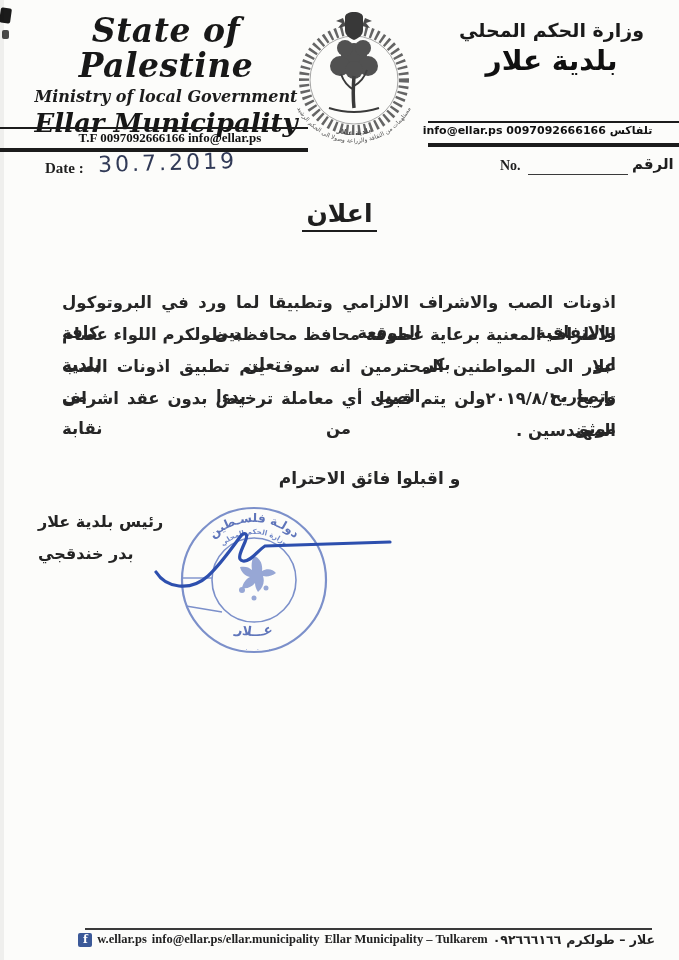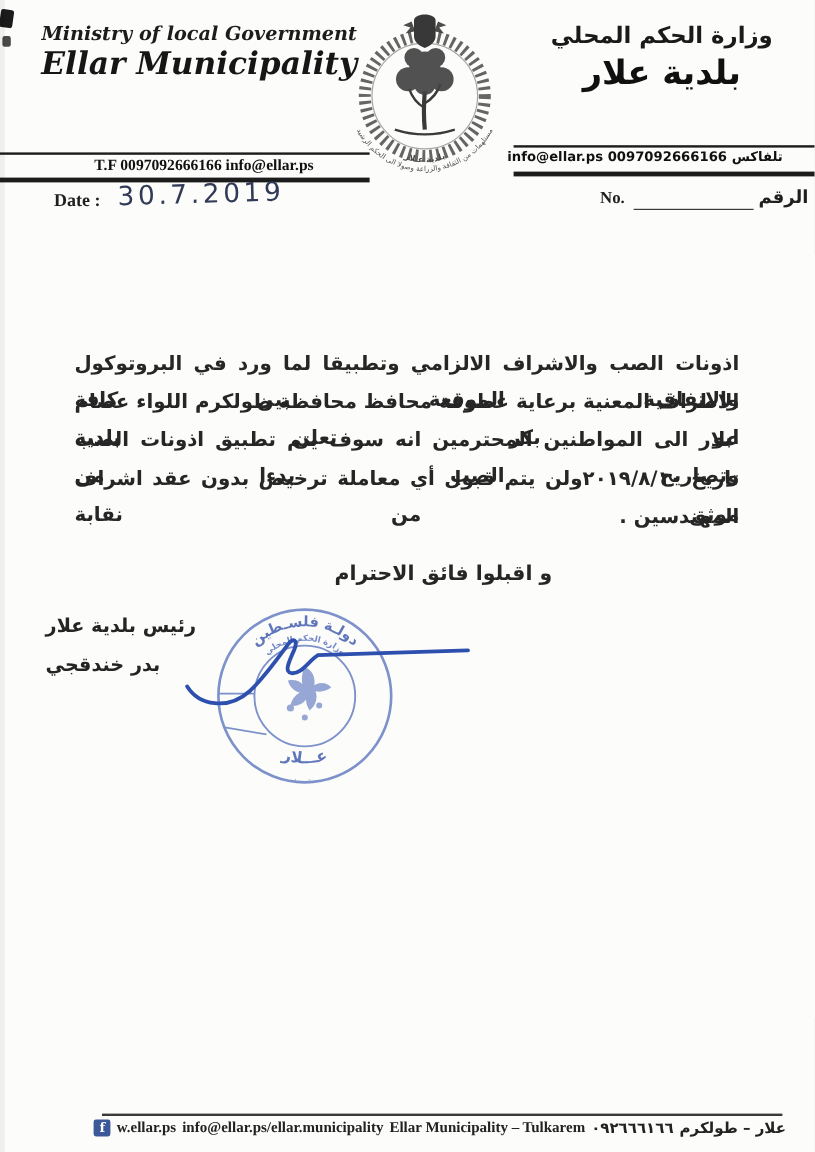--- a/index.html
+++ b/index.html
@@ -47,20 +47,21 @@
 </head>
 <body>
 
 <div class="page">
 
   <div class="abs artifact" style="left:0;top:8px;width:11px;height:15px;transform:rotate(8deg);"></div>
   <div class="abs artifact" style="left:2px;top:30px;width:7px;height:9px;opacity:.8;"></div>
   <div class="abs" style="left:0;top:0;width:4px;height:960px;background:rgba(0,0,0,.05);"></div>
 
   <div class="abs hl">
+    <div class="hl-title en-serif">State of Palestine</div>
     <div class="hl-sub en-serif">Ministry of local Government</div>
     <div class="hl-muni en-serif">Ellar Municipality</div>
   </div>
   <div class="abs rule" style="left:0;top:127px;width:308px;height:2px;"></div>
   <div class="abs contact" style="left:0;top:130px;width:308px;text-align:center;padding-left:16px;">T.F  0097092666166    info@ellar.ps</div>
   <div class="abs rule" style="left:0;top:148px;width:308px;height:3.5px;"></div>
 
   <svg class="abs" style="left:283px;top:6px;" width="142" height="150" viewBox="0 0 142 150">
     <defs>
       <path id="arcTopE" d="M 16,78 A 56,56 0 0 1 126,78"></path>
@@ -106,20 +107,23 @@
   <div class="abs rule" style="left:428px;top:121px;width:251px;height:2px;"></div>
   <div class="abs contact ar" style="left:412px;top:124px;width:251px;text-align:center;font-size:11px;">تلفاكس 0097092666166 info@ellar.ps</div>
   <div class="abs rule" style="left:428px;top:143px;width:251px;height:3.5px;"></div>
 
   <div class="abs date-label" style="left:45px;top:160px;">Date :</div>
   <div class="abs date-hand" style="left:98px;top:150px;">30.7.2019</div>
   <div class="abs no-label" style="left:500px;top:158px;">No.</div>
   <div class="abs" style="left:528px;top:174px;width:100px;height:0;border-bottom:1.5px solid #3a3a3a;"></div>
   <div class="abs ar-label ar" style="left:632px;top:155px;">الرقم</div>
 
+  <div class="abs doc-title">
+    <span>اعلان</span>
+  </div>
 
   <div class="abs body">
     <div class="body-line">اذونات الصب والاشراف الالزامي وتطبيقا لما ورد في البروتوكول والاتفاقية الموقعة بين كافة</div>
     <div class="body-line">الاطراف المعنية برعاية عطوفة محافظ محافظة طولكرم اللواء عصام ابو بكر تعلن بلدية</div>
     <div class="body-line">علار الى المواطنين المحترمين انه سوف يتم تطبيق اذونات الصب وتصاريح الصب بدءا من</div>
     <div class="body-line">تاريخ ٢٠١٩/٨/١٠ولن يتم قبول أي معاملة ترخيص بدون عقد اشراف موثق من نقابة</div>
     <div class="body-line last">المهندسين .</div>
   </div>
   <div class="abs closing ar" style="padding-left:30px;">و اقبلوا فائق الاحترام</div>
 

